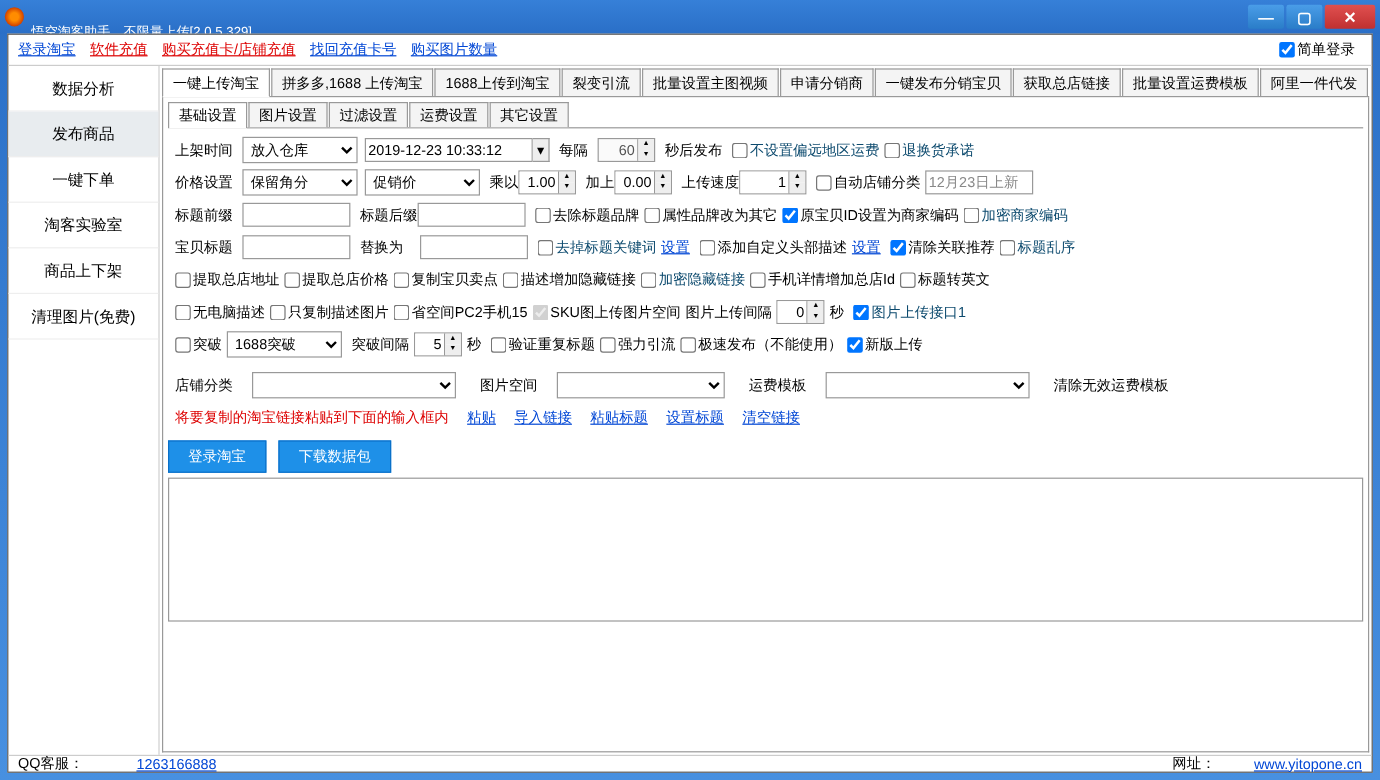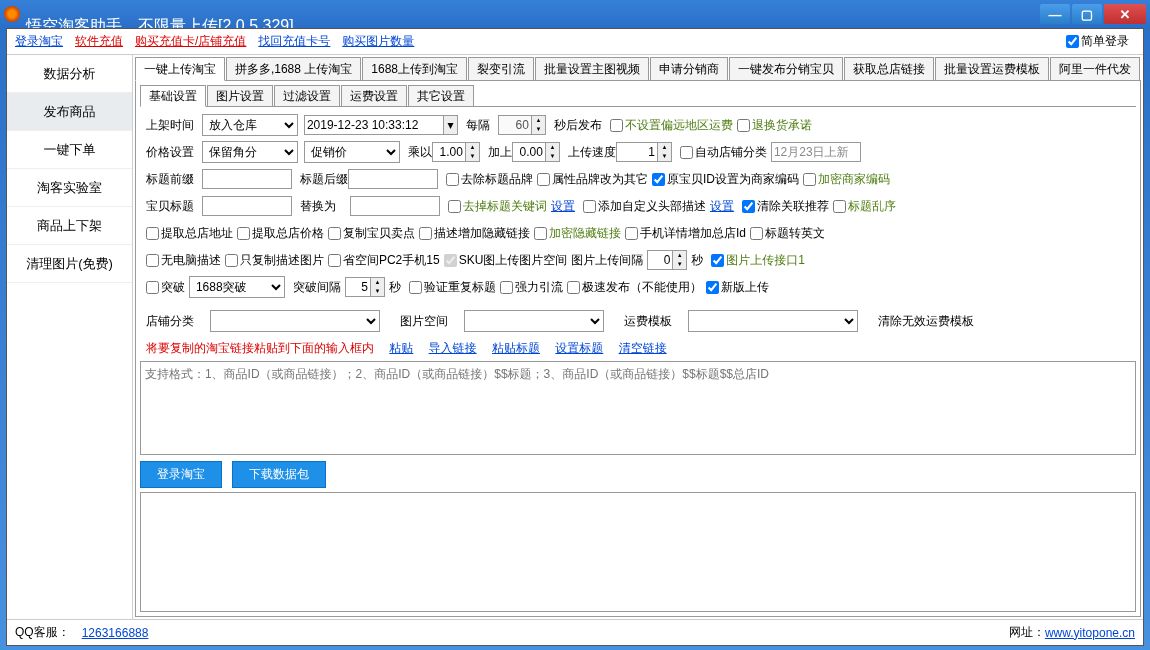--- a/index.html
+++ b/index.html
@@ -1,20 +1,20 @@
 <!DOCTYPE html>
 <html><head>
 <meta charset="utf-8">
 <style>
 * { box-sizing: border-box; margin: 0; padding: 0; font-family: "Microsoft YaHei", SimSun, sans-serif; font-size: 12px; }
 body { background: linear-gradient(to bottom, #2a6fc7 0%, #4890e0 100%); width: 1150px; height: 650px; overflow: hidden; }
 .window { width: 1150px; height: 650px; display: flex; flex-direction: column; }
 .titlebar { height: 28px; background: linear-gradient(to bottom, #3680d8, #2a6fc7); display: flex; align-items: center; padding: 0 4px; }
 .titlebar-icon { width: 16px; height: 16px; background: radial-gradient(circle, #ff8c00 30%, #d04000 70%); border-radius: 50%; margin-right: 6px; }
-.titlebar-text { color: #fff; flex: 1; font-size: 16px; margin-top: 24px; }
+.titlebar-text { color: #fff; flex: 1; font-size: 11px; margin-top: 24px; }
 .win-controls { display: flex; gap: 2px; }
 .win-btn { width: 30px; height: 20px; border-radius: 2px; display: flex; align-items: center; justify-content: center; color: #fff; font-size: 13px; font-weight: bold; cursor: pointer; }
 .win-min { background: linear-gradient(to bottom, #4a9de8, #2a7dc8); }
 .win-max { background: linear-gradient(to bottom, #4a9de8, #2a7dc8); }
 .win-close { background: linear-gradient(to bottom, #e05050, #c03030); width: 42px; }
 .outer { background: #fff; margin: 0 6px 6px 6px; flex: 1; border: 1px solid #555; display: flex; flex-direction: column; }
 .topbar { height: 26px; display: flex; align-items: center; padding: 0 8px; border-bottom: 1px solid #ccc; }
 .topbar a { color: #0046d5; text-decoration: underline; margin-right: 12px; cursor: pointer; }
 .topbar a.red { color: #d00; }
 .topbar .spacer { flex: 1; }
@@ -26,37 +26,37 @@
 .tabs-outer { display: flex; border-bottom: 1px solid #999; height: 24px; }
 .tab-o { padding: 3px 8px; border: 1px solid #999; border-bottom: none; margin-right: 1px; background: #f4f4f4; cursor: pointer; white-space: nowrap; font-size: 12px; }
 .tab-o.active { background: #fff; border-bottom: 1px solid #fff; margin-bottom: -1px; }
 .panel { border: 1px solid #999; border-top: none; flex: 1; display: flex; flex-direction: column; padding: 4px; }
 .tabs-inner { display: flex; border-bottom: 1px solid #999; height: 22px; margin-bottom: 6px; }
 .tab-i { padding: 2px 8px; border: 1px solid #999; border-bottom: none; margin-right: 1px; background: #f4f4f4; cursor: pointer; }
 .tab-i.active { background: #fff; border-bottom: 1px solid #fff; margin-bottom: -1px; }
 .row { display: flex; align-items: center; height: 24px; margin-bottom: 3px; flex-wrap: nowrap; white-space: nowrap; }
 .row label { margin-right: 4px; }
 .row .lbl { width: 56px; text-align: left; margin-left: 6px; }
-.row .red { color: #4d7c0f; }
+.row .red { color: #0c4a6e; }
 .row .blue { color: #0046d5; text-decoration: underline; cursor: pointer; }
 select, input[type=text] { border: 1px solid #999; height: 20px; padding: 0 2px; font-size: 12px; background: #fff; }
 select { height: 22px; }
 .numspin { width: 48px; height: 20px; border: 1px solid #999; display: inline-flex; }
 .numspin input { border: none; width: 32px; text-align: right; padding-right: 2px; }
 .numspin .spins { width: 14px; display: flex; flex-direction: column; border-left: 1px solid #999; }
 .numspin .spins div { flex: 1; background: #eee; font-size: 6px; text-align: center; line-height: 8px; cursor: pointer; }
 .sep-row { display: flex; align-items: center; margin: 4px 0; gap: 12px; }
 .instr { color: #d00; margin: 4px 0 4px 6px; }
 .instr a { color: #0046d5; text-decoration: underline; margin-left: 12px; cursor: pointer; text-align: right; }
 .ta { width: 100%; border: 1px solid #999; resize: none; font-size: 12px; padding: 4px; }
 .ta1 { height: 94px; }
 .ta2 { height: 120px; }
 .btnbar { display: flex; gap: 10px; margin: 6px 0 4px 0; }
 .btn-blue { background: #1e90e8; color: #fff; border: 1px solid #0a70c8; padding: 4px 16px; cursor: pointer; }
-.statusbar { height: 26px; border-top: 1px solid #ccc; display: flex; align-items: center; padding: 0 8px; }
+.statusbar { height: 14px; border-top: 1px solid #ccc; display: flex; align-items: center; padding: 0 8px; gap: 32px; }
 .statusbar a { color: #0046d5; text-decoration: underline; cursor: pointer; }
 .statusbar .sp { flex: 1; }
 .gap { margin-left: 8px; }
 .cbx { display: inline-flex; align-items: center; margin-right: 6px; white-space: nowrap; }
 .cbx input { margin-right: 2px; }
 </style>
 </head>
 <body>
 
 <div class="window">
@@ -332,21 +332,20 @@
 
           <div class="instr">
             <span>将要复制的淘宝链接粘贴到下面的输入框内</span>
             <a>粘贴</a>
             <a>导入链接</a>
             <a>粘贴标题</a>
             <a>设置标题</a>
             <a>清空链接</a>
           </div>
 
-          <textarea class="ta ta1" placeholder="支持格式：1、商品ID（或商品链接）；2、商品ID（或商品链接）$$标题；3、商品ID（或商品链接）$$标题$$总店ID" style=""></textarea>
 
           <div class="btnbar">
             <button class="btn-blue">登录淘宝</button>
             <button class="btn-blue">下载数据包</button>
           </div>
 
           <textarea class="ta ta2" style=""></textarea>
         </div>
       </div>
     </div>

